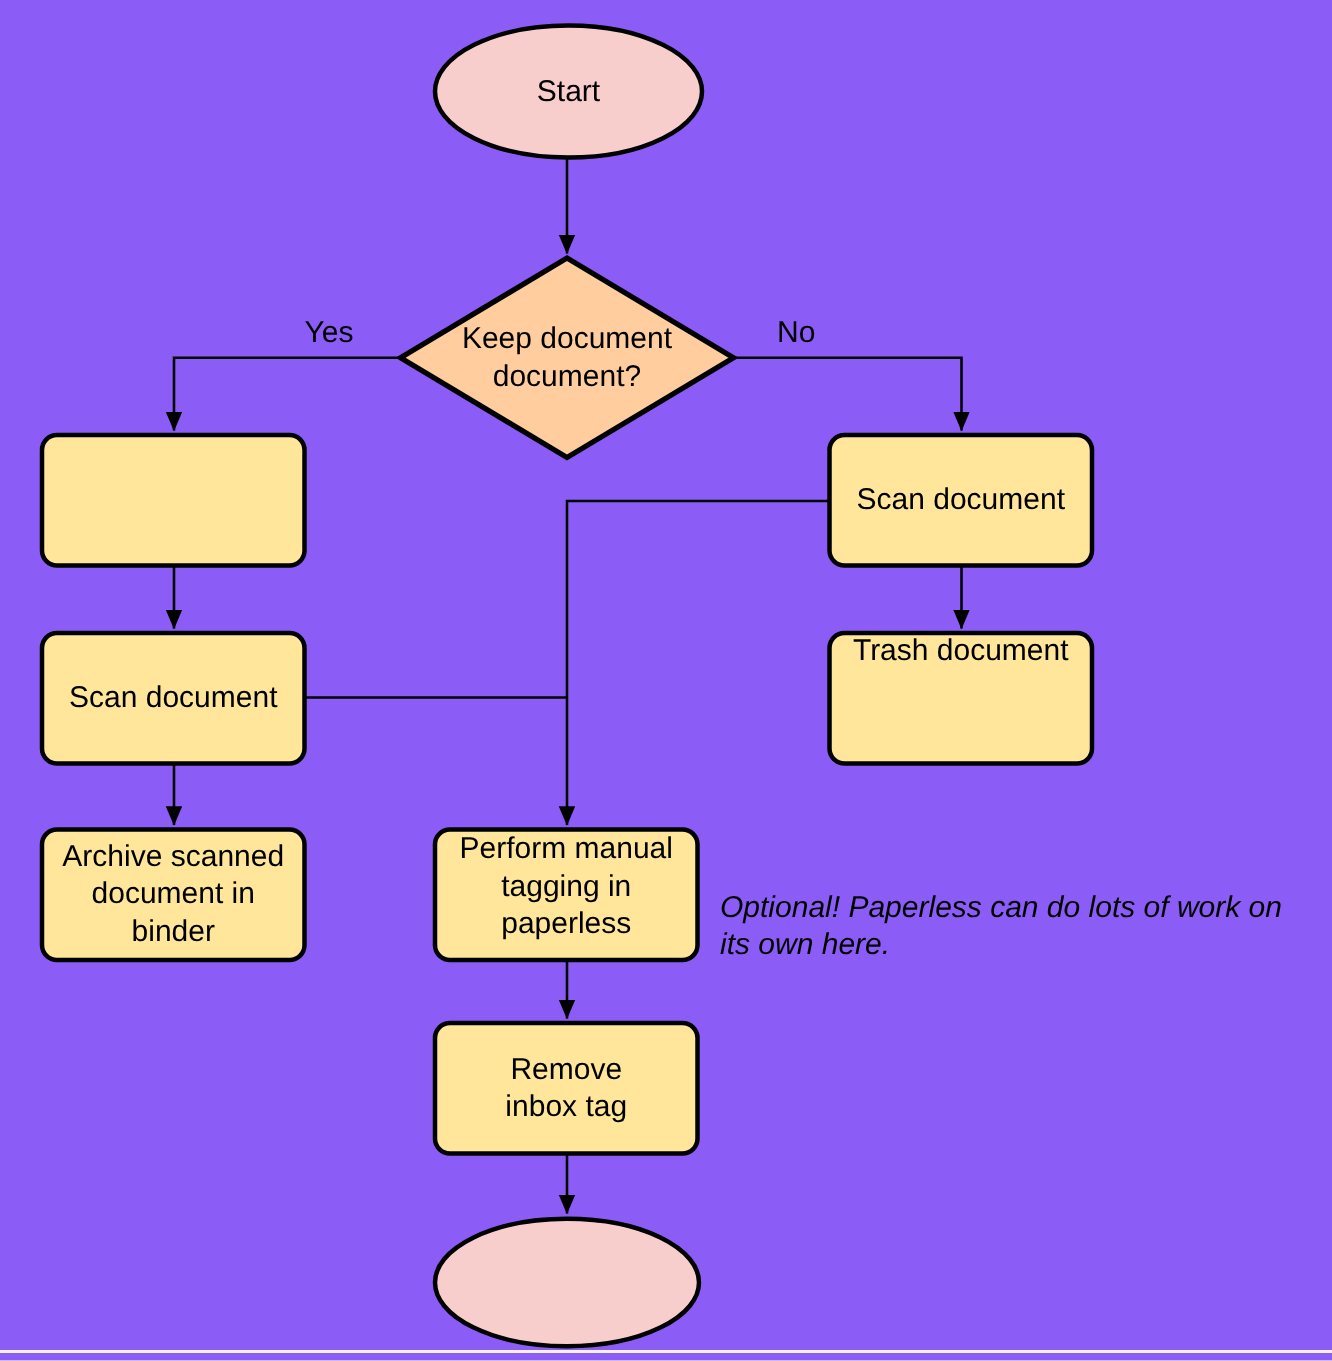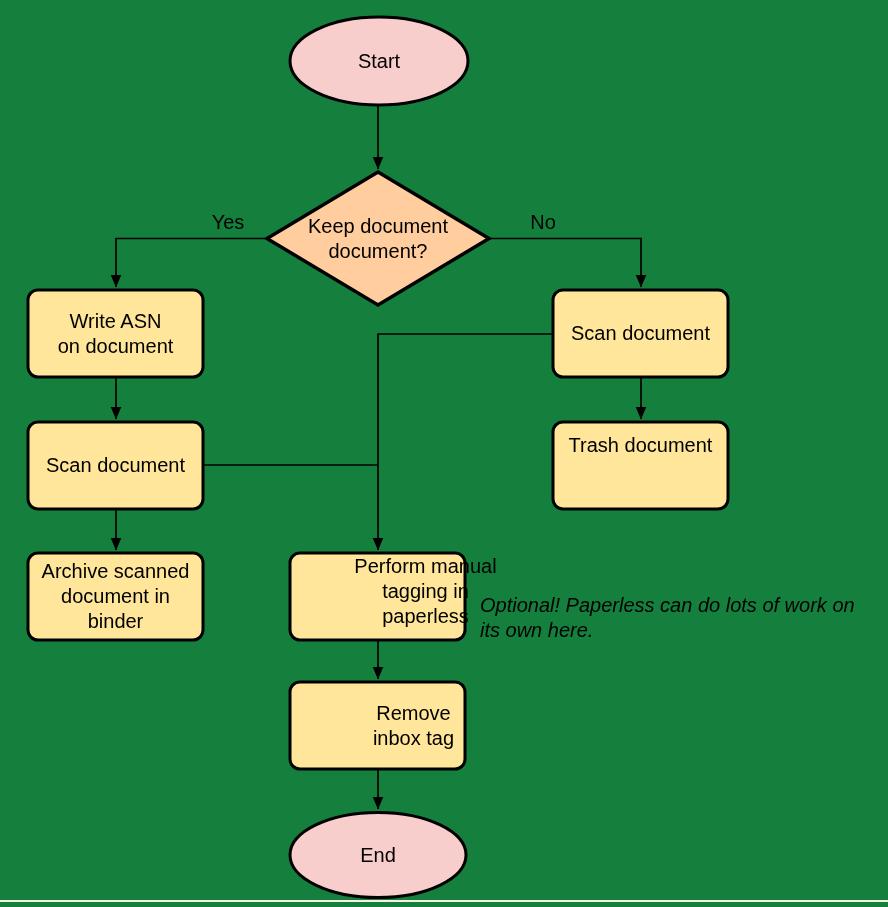--- a/index.html
+++ b/index.html
@@ -1,38 +1,37 @@
 <!DOCTYPE html>
 <html><head>
 <meta charset="utf-8">
 <style>
   html,body{margin:0;padding:0;background:#ffffff;}
   .canvas{
     position:relative;
     width:888px;height:907px;
-    background:#15803d;
+    background:#8b5cf6;
     font-family:"Liberation Sans",sans-serif;
     overflow:hidden;
   }
   .canvas svg{position:absolute;left:0;top:0;}
   .edge{fill:none;stroke:#000000;stroke-width:1.7px;}
   .shape{stroke:#000000;stroke-width:3px;}
   .shape.diamond{stroke-width:3.5px;}
   .label{
     position:absolute;
     display:flex;align-items:center;justify-content:center;
     text-align:center;
     font-size:20px;line-height:25px;color:#000000;
     white-space:pre-line;
     pointer-events:none;
   }
   .edge-label{
     position:absolute;
     font-size:20px;line-height:24px;color:#000000;
-    text-align:center;
   }
   .note{
     position:absolute;
     font-size:20px;line-height:25px;
     font-style:italic;color:#000000;
   }
   .note span{display:block;}
   .bottom-edge{
     position:absolute;left:0;top:900px;width:888px;height:2px;
     background:#f5f1e3;
@@ -69,34 +68,31 @@
     <rect class="shape" x="553" y="290" width="175" height="87" rx="10" fill="#ffe69a"></rect>
     <rect class="shape" x="553" y="422" width="175" height="87" rx="10" fill="#ffe69a"></rect>
     <rect class="shape" x="290" y="553" width="175" height="87" rx="10" fill="#ffe69a"></rect>
     <rect class="shape" x="290" y="682" width="175" height="87" rx="10" fill="#ffe69a"></rect>
     <ellipse class="shape" cx="378" cy="855" rx="88" ry="42.5" fill="#f8cecc"></ellipse>
   </svg>
 
   <div class="label" style="left:290px;top:17px;width:178px;height:88px;">Start</div>
   <div class="label" style="left:267px;top:172px;width:222px;height:133px;">Keep document
 document?</div>
-  <div class="label" style="left:28px;top:290px;width:175px;height:87px;">Write ASN
-on document</div>
   <div class="label" style="left:28px;top:422px;width:175px;height:87px;">Scan document</div>
   <div class="label" style="left:28px;top:553px;width:175px;height:87px;">Archive scanned
 document in
 binder</div>
   <div class="label" style="left:553px;top:290px;width:175px;height:87px;">Scan document</div>
-  <div class="label" style="left:553px;top:414px;width:175px;height:63px;">Trash document</div>
-  <div class="label" style="left:290px;top:553px;width:175px;height:76px;padding-left:48px;">Perform manual
+  <div class="label" style="left:553px;top:403px;width:175px;height:63px;">Trash document</div>
+  <div class="label" style="left:290px;top:553px;width:175px;height:76px;">Perform manual
 tagging in
 paperless</div>
-  <div class="label" style="left:290px;top:682px;width:175px;height:87px;margin-left:36px;">Remove
+  <div class="label" style="left:290px;top:682px;width:175px;height:87px;">Remove
 inbox tag</div>
-  <div class="label" style="left:290px;top:813px;width:176px;height:85px;">End</div>
 
   <div class="edge-label" style="left:203px;top:210px;width:50px;">Yes</div>
   <div class="edge-label" style="left:518px;top:210px;width:50px;">No</div>
 
   <div class="note" style="left:480px;top:593px;width:410px;">
     <span>Optional! Paperless can do lots of work on</span>
     <span>its own here.</span>
   </div>
 
   <div class="bottom-edge"></div>

